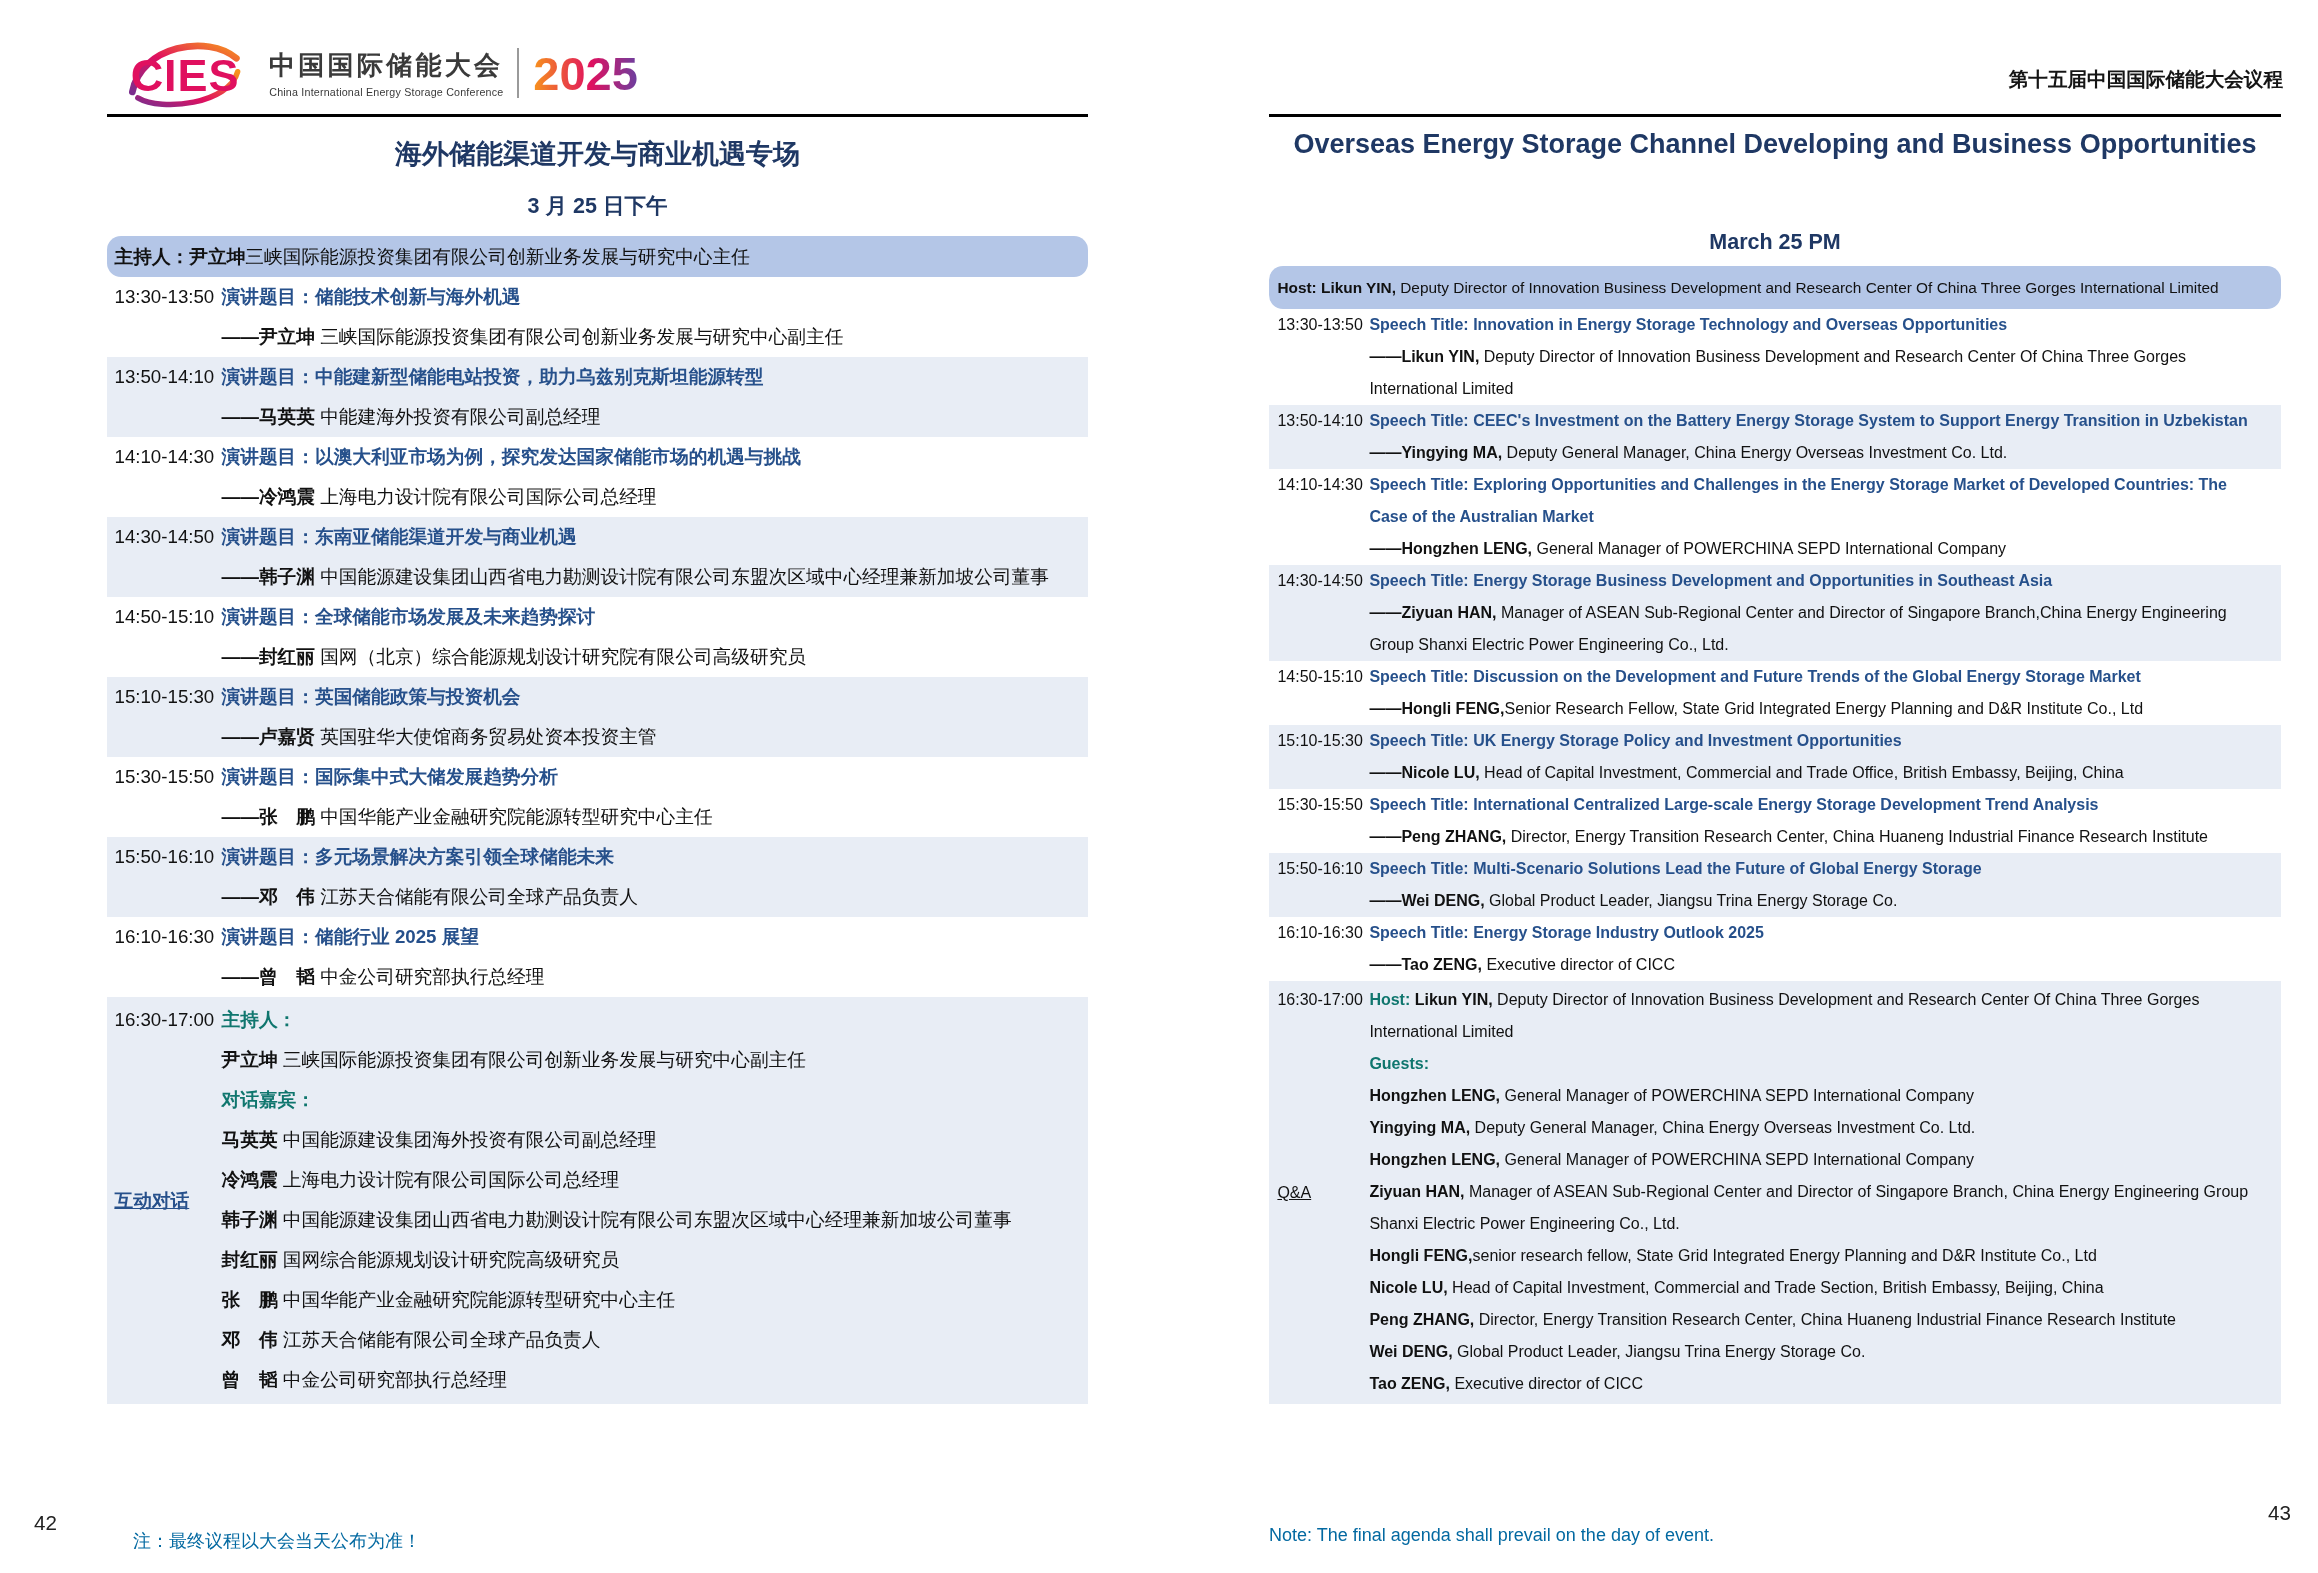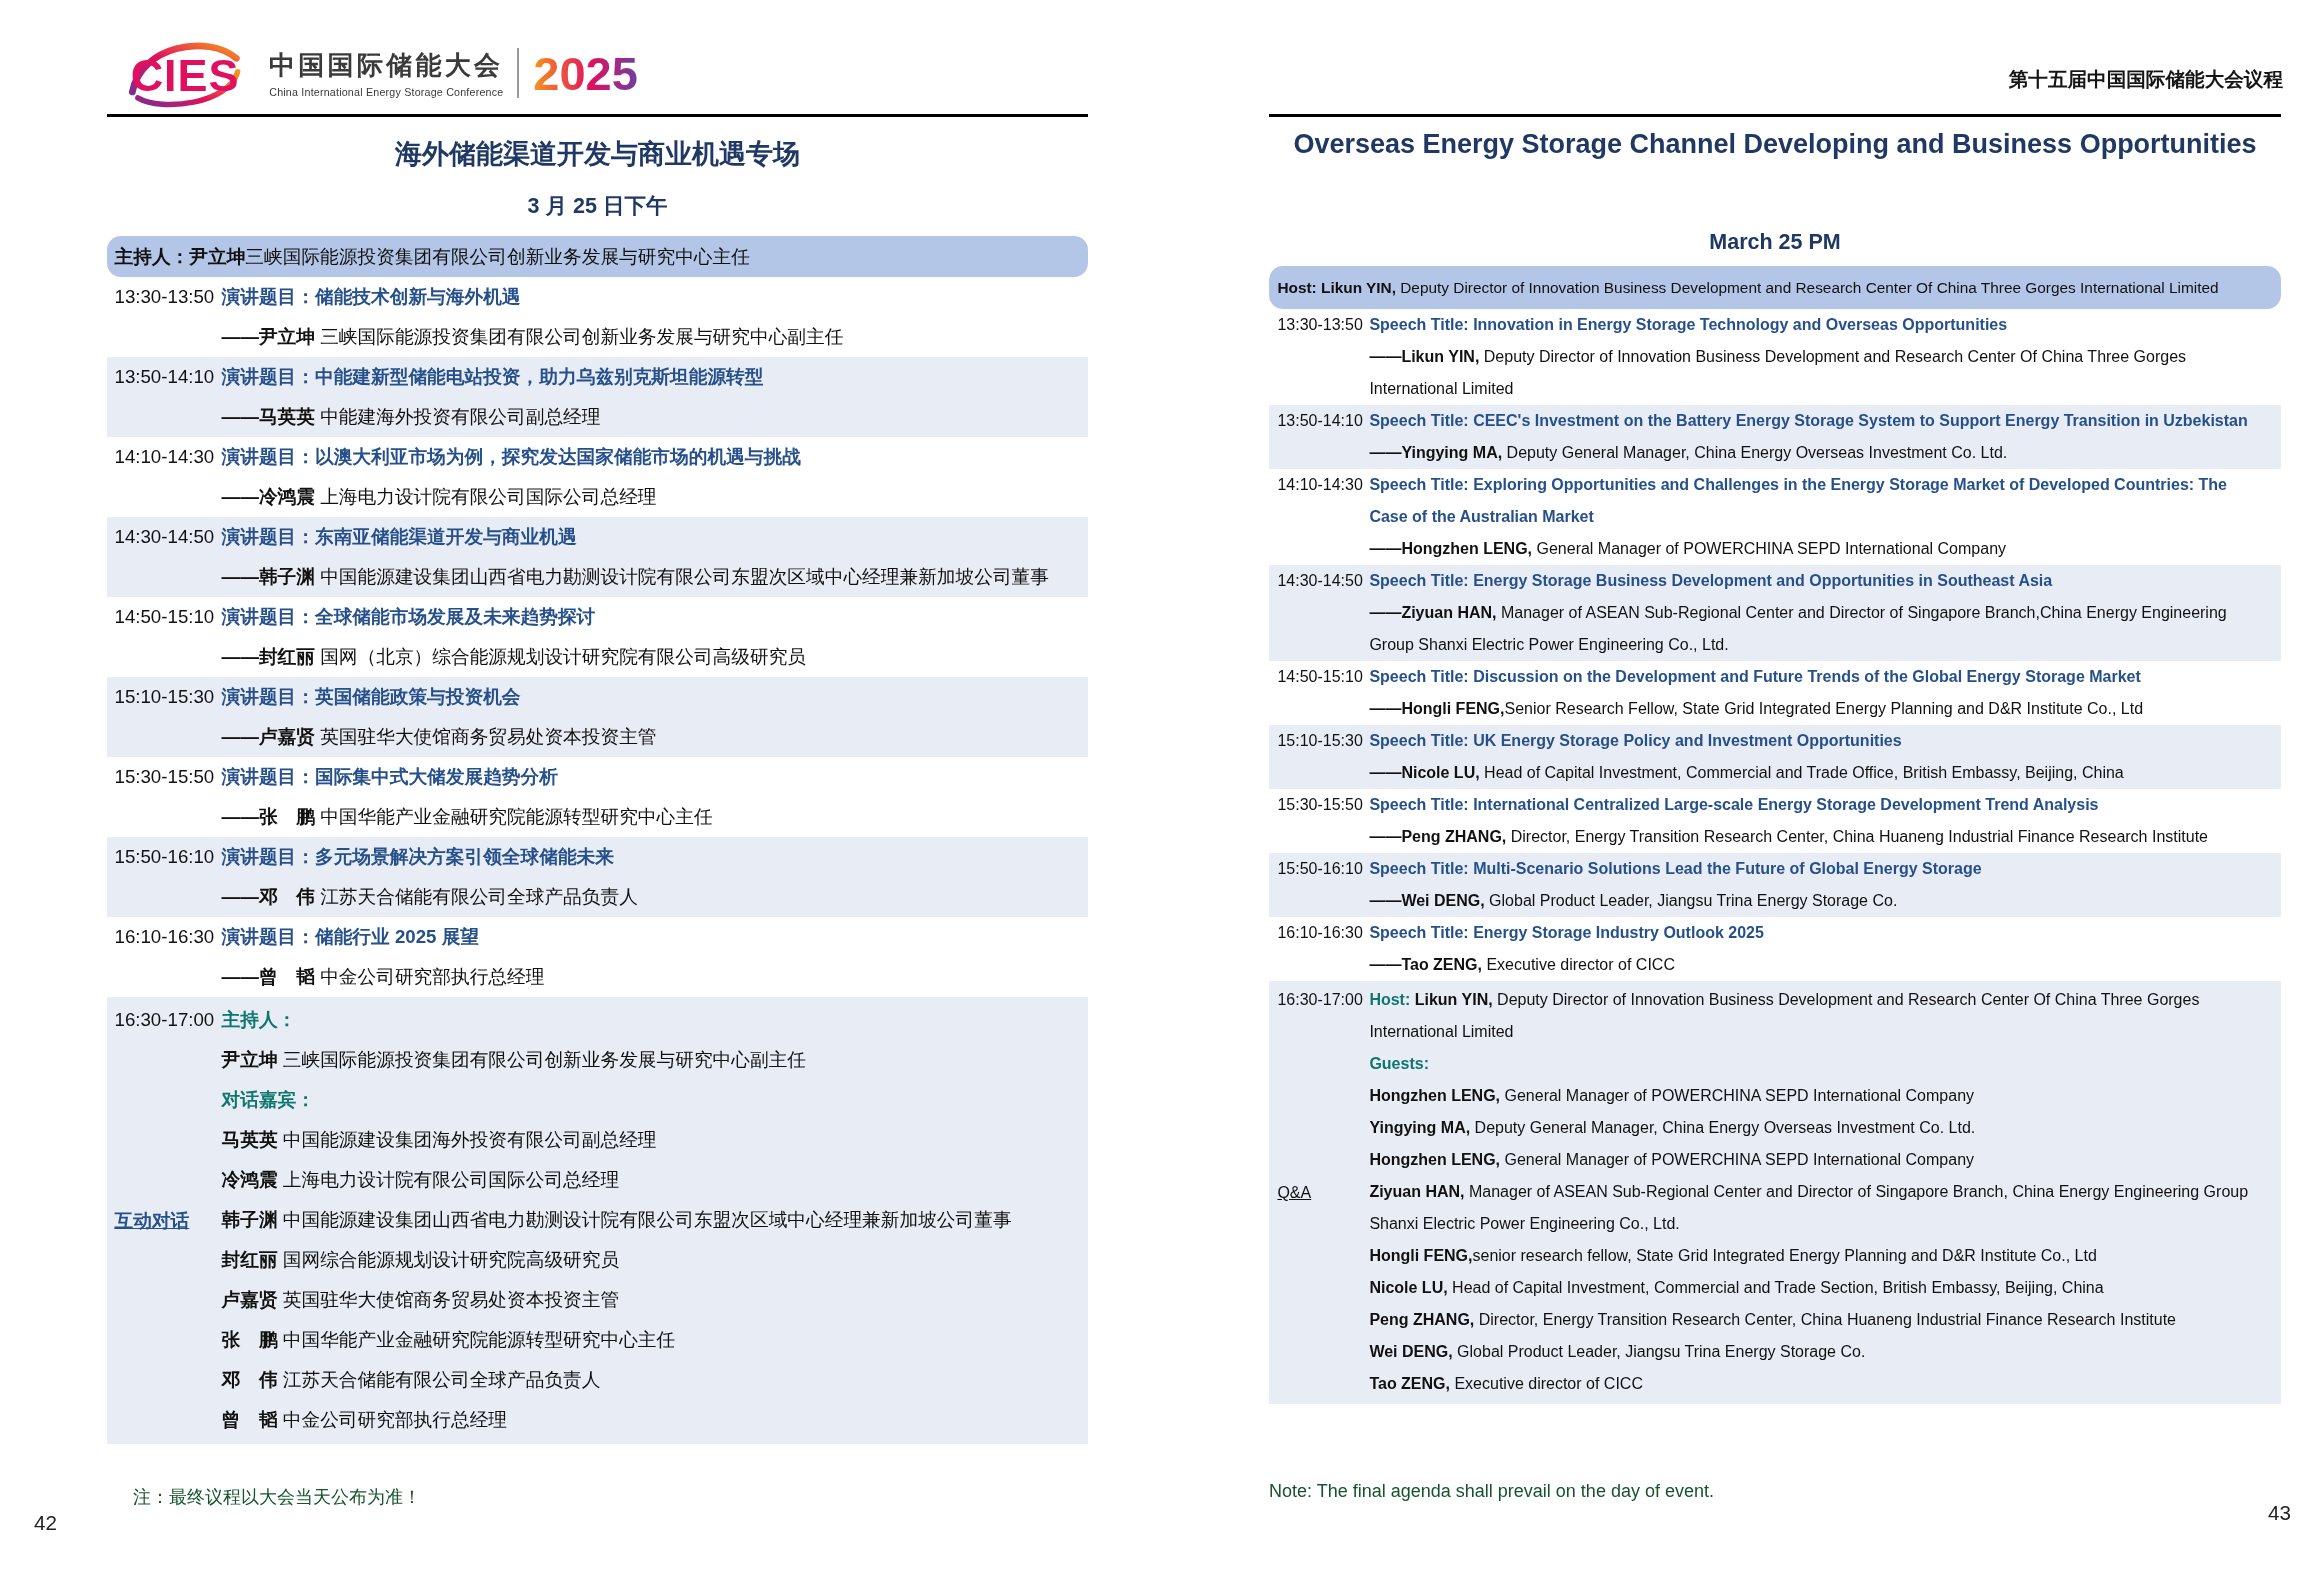--- a/index.html
+++ b/index.html
@@ -53,21 +53,21 @@
   .stitle{color:#26508b;font-weight:700;}
   .nm{font-weight:700;color:#111;}
   .ds{color:#111;}
   .lbl{color:#0f766e;font-weight:700;}
   .panelpad{padding:2.8px 0 4.7px 0;}
   .sidelab{position:absolute;top:50%;transform:translateY(-50%);white-space:nowrap;text-decoration:underline;}
   .zh .sidelab{left:7.5px;color:#26508b;font-weight:700;font-size:18.7px;}
   .en .sidelab{left:8.4px;color:#111;font-size:16px;}
 
   
-  .note{position:absolute;font-size:18px;color:#14532d;}
+  .note{position:absolute;font-size:18px;color:#0369a1;margin-top:44px;}
   #l-note{left:133px;top:1485px;}
   #r-note{left:1269px;top:1481px;}
   .pageno{position:absolute;font-size:20.6px;color:#222;}
   #pn-l{left:34px;top:1511px;}
   #pn-r{right:28px;top:1501px;}
 </style>
 </head>
 <body>
 
 <div class="logo">
@@ -199,21 +199,20 @@
       <span class="sidelab">互动对话</span>
     </div>
     <div class="content panelpad">
       <div class="line"><span class="lbl">主持人：</span></div>
       <div class="line"><span class="nm">尹立坤</span><span class="ds"> 三峡国际能源投资集团有限公司创新业务发展与研究中心副主任</span></div>
       <div class="line"><span class="lbl">对话嘉宾：</span></div>
       <div class="line"><span class="nm">马英英</span><span class="ds"> 中国能源建设集团海外投资有限公司副总经理</span></div>
       <div class="line"><span class="nm">冷鸿震</span><span class="ds"> 上海电力设计院有限公司国际公司总经理</span></div>
       <div class="line"><span class="nm">韩子渊</span><span class="ds"> 中国能源建设集团山西省电力勘测设计院有限公司东盟次区域中心经理兼新加坡公司董事</span></div>
       <div class="line"><span class="nm">封红丽</span><span class="ds"> 国网综合能源规划设计研究院高级研究员</span></div>
-      <div class="line"><span class="nm">卢嘉贤</span><span class="ds"> 英国驻华大使馆商务贸易处资本投资主管</span></div>
       <div class="line"><span class="nm">张　鹏</span><span class="ds"> 中国华能产业金融研究院能源转型研究中心主任</span></div>
       <div class="line"><span class="nm">邓　伟</span><span class="ds"> 江苏天合储能有限公司全球产品负责人</span></div>
       <div class="line"><span class="nm">曾　韬</span><span class="ds"> 中金公司研究部执行总经理</span></div>
     </div>
   </div>
 </div>
 
 <div class="note" id="l-note">注：最终议程以大会当天公布为准！</div>
 <div class="pageno" id="pn-l">42</div>
 

